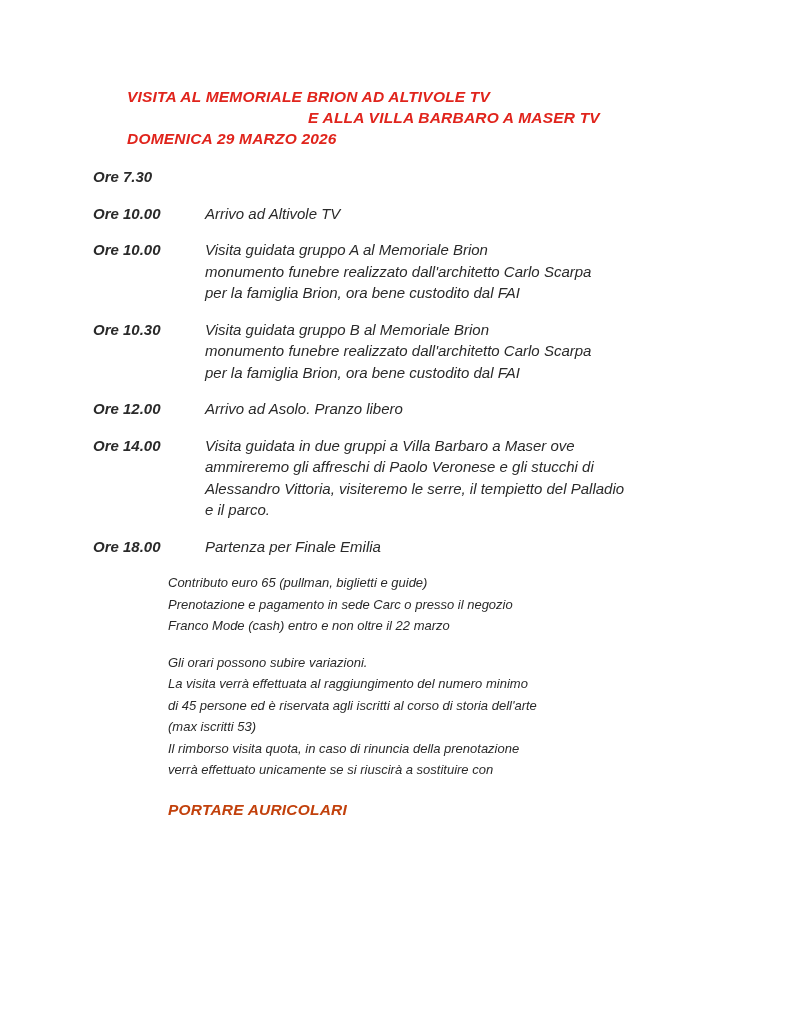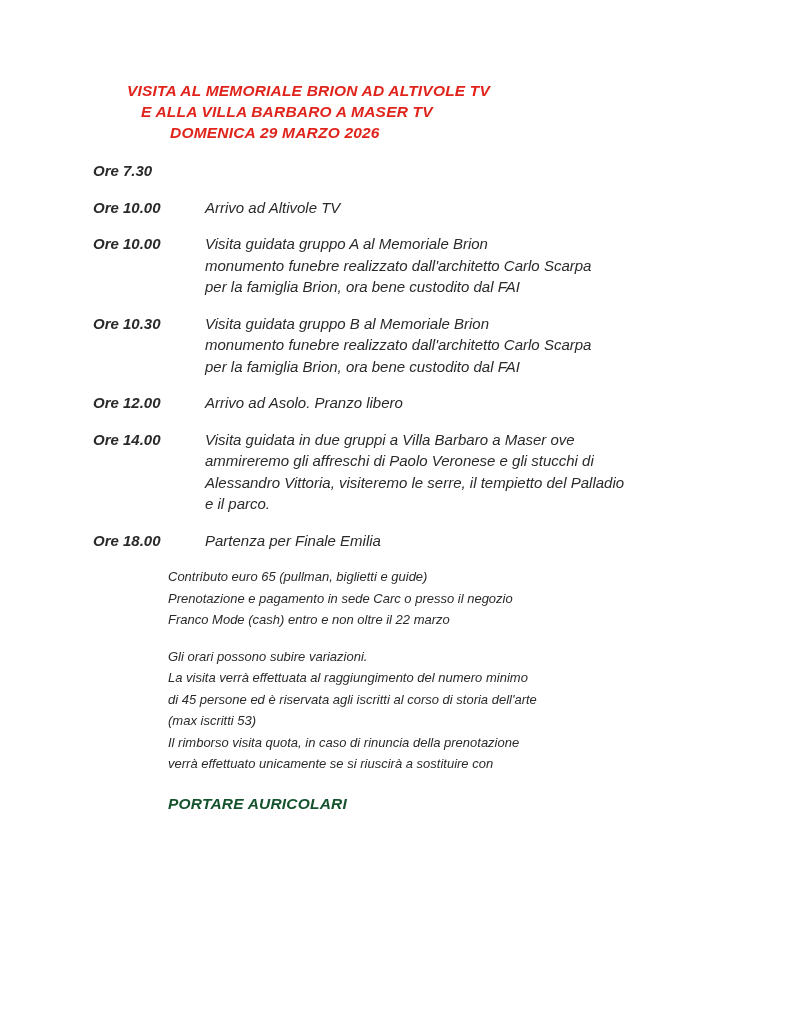--- a/index.html
+++ b/index.html
@@ -13,35 +13,35 @@
     height: 1024px;
     background: #ffffff;
     overflow: hidden;
     font-family: "Liberation Sans", sans-serif;
     font-style: italic;
     color: #2a2a2a;
     box-sizing: border-box;
   }
   .content {
     position: absolute;
-    top: 80px;
+    top: 86px;
     left: 93px;
     right: 30px;
   }
   .title-block {
     margin-left: 34px;
     margin-bottom: 17px;
     font-weight: bold;
     font-size: 15.5px;
     line-height: 21px;
     color: #e0241c;
     letter-spacing: 0.2px;
   }
-  .title-line-2 { margin-left: 14px; }
-  .title-line-3 { margin-left: 43px; }
+  .title-line-2 { margin-left: 20px; text-align: center; }
+  .title-line-3 { }
   .schedule-row {
     display: flex;
     margin-bottom: 15px;
     font-size: 15px;
     line-height: 21.5px;
     gap: 37px;
   }
   .time-col {
     flex: 0 0 75px;
     font-weight: bold;
@@ -51,21 +51,21 @@
     margin-left: 75px;
     margin-bottom: 15px;
     font-size: 13px;
     line-height: 21.5px;
   }
   .footer-note {
     margin-left: 75px;
     margin-top: 20px;
     font-weight: bold;
     font-size: 15.5px;
-    color: #14532d;
+    color: #c2410c;
     letter-spacing: 0.2px;
   }
 </style>
 </head>
 <body>
 
 <div class="page">
   <div class="content">
 
     <div class="title-block">

